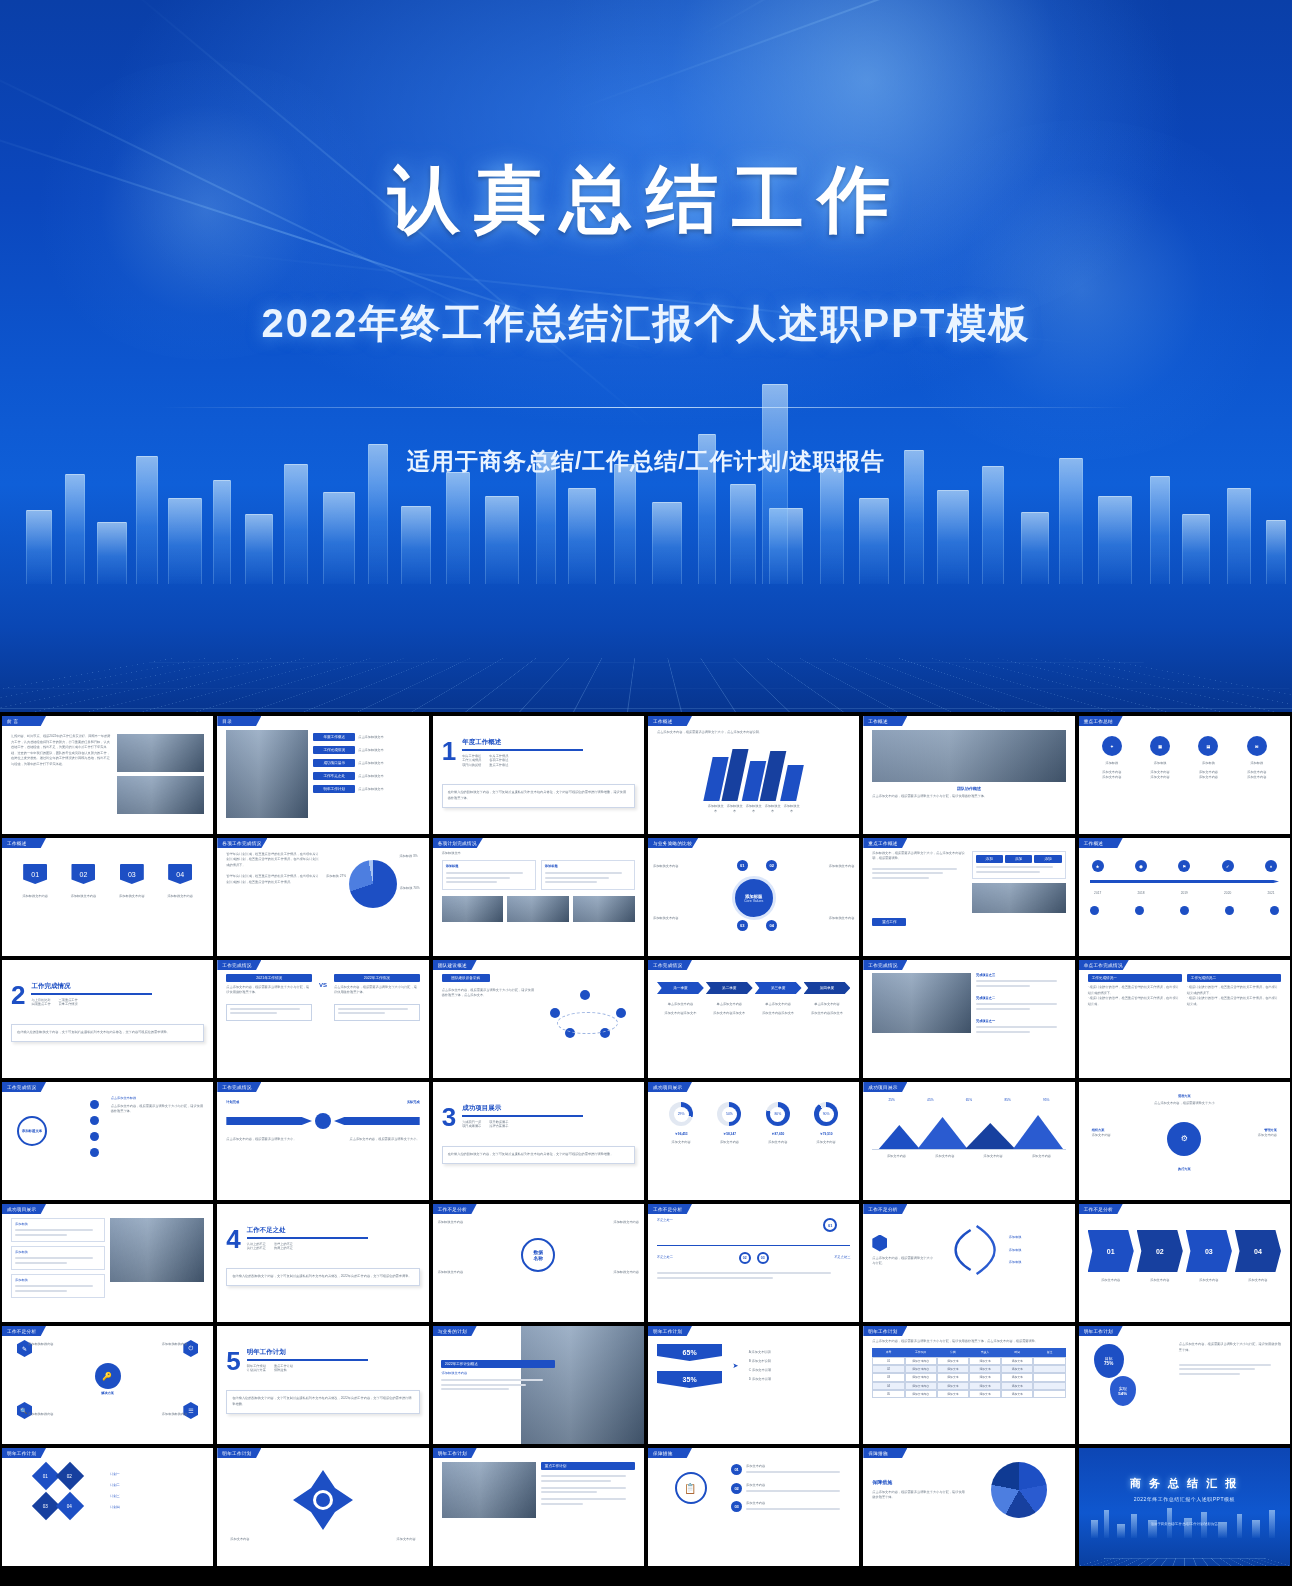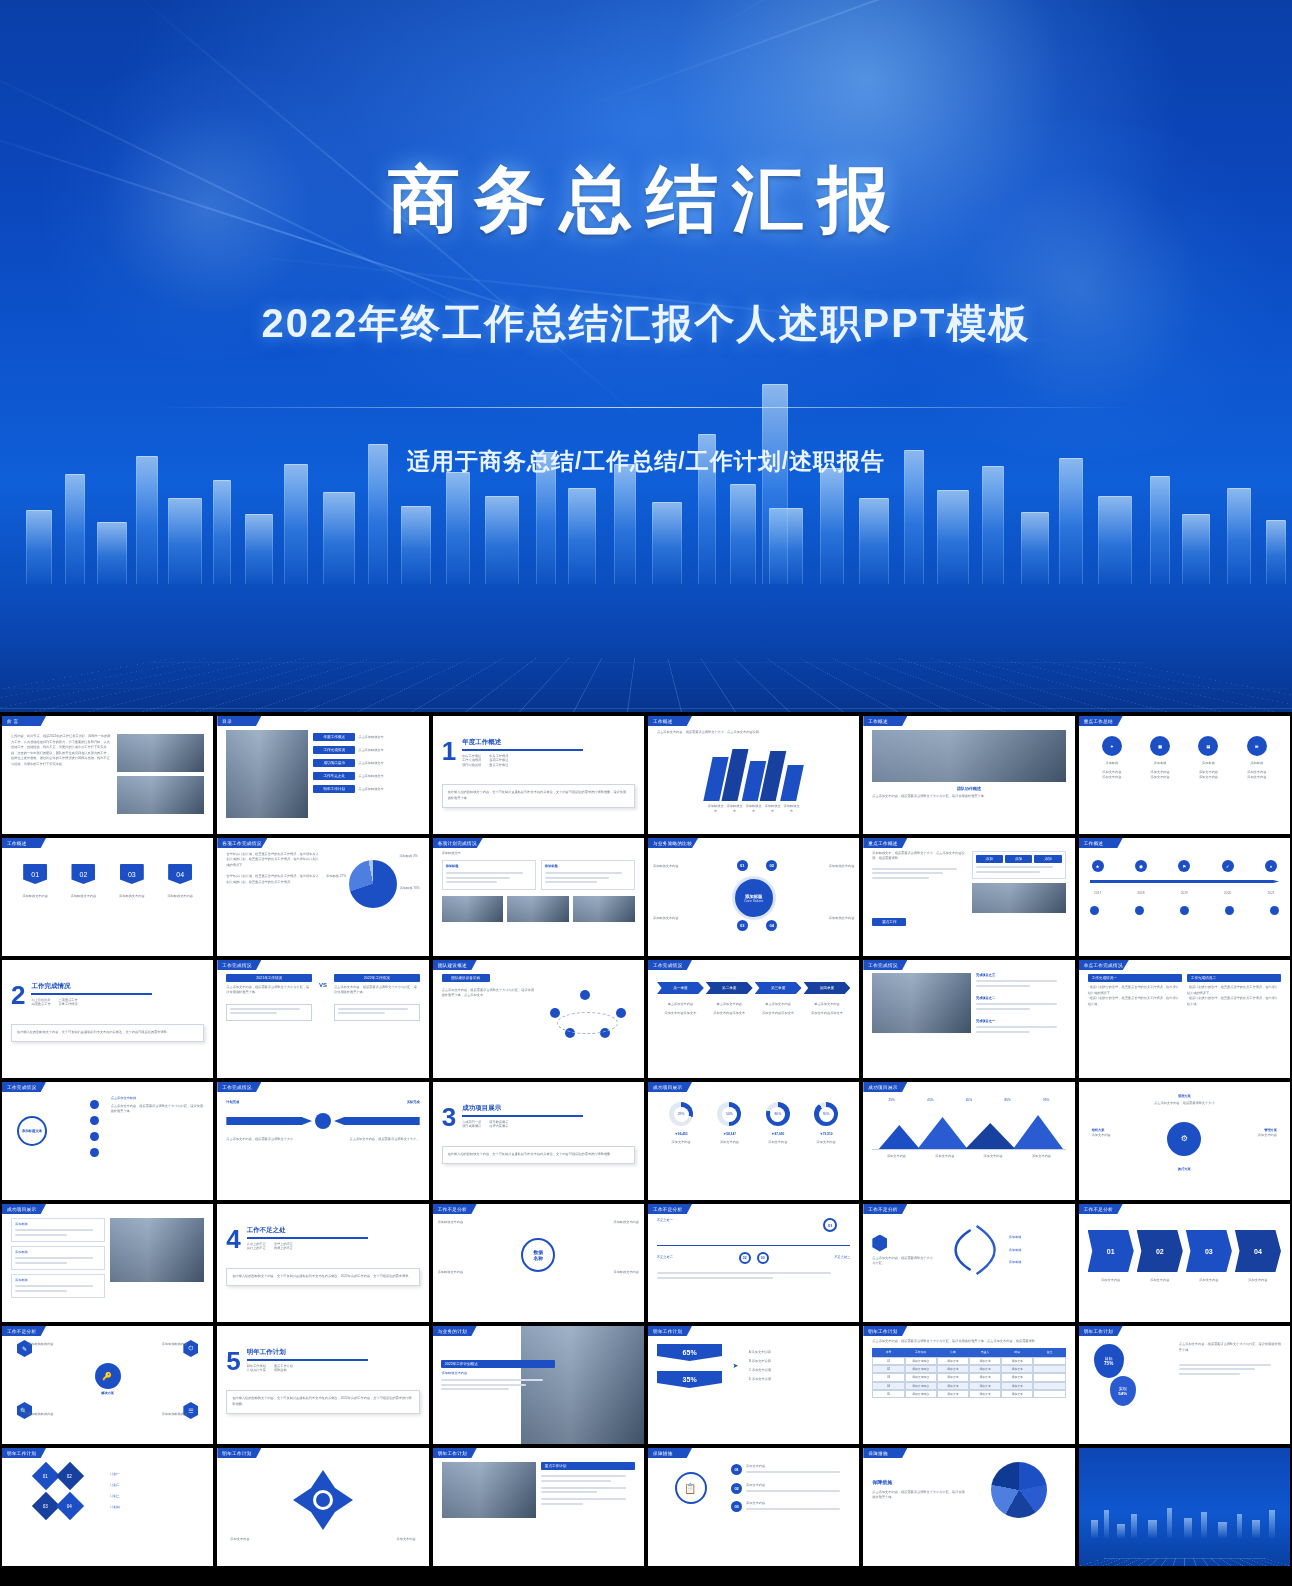--- a/index.html
+++ b/index.html
@@ -221,21 +221,21 @@
       <div class="bld" style="left:82%; width:24px; height:126px;"></div>
       <div class="bld" style="left:85%; width:34px; height:88px;"></div>
       <div class="bld" style="left:89%; width:20px; height:108px;"></div>
       <div class="bld" style="left:91.5%;width:28px;height:70px;"></div>
       <div class="bld" style="left:95%; width:24px; height:96px;"></div>
       <div class="bld" style="left:98%; width:20px; height:64px;"></div>
     </div>
     <div class="hero-grid"></div>
 
     <div class="hero-content">
-      <div class="hero-title">商务总结汇报</div>
+      <div class="hero-title">认真总结工作</div>
       <div class="hero-subtitle">2022年终工作总结汇报个人述职PPT模板</div>
       <div class="hero-rule"></div>
       <div class="hero-tagline">适用于商务总结/工作总结/工作计划/述职报告</div>
     </div>
   </div>
 
   <div class="thumb-grid">
 
     <div class="thumb">
       <div class="t-tag">前 言</div>
@@ -1193,16 +1193,21 @@
       <div class="ls-bld" style="left:25%; width:6px; height:24px;"></div>
       <div class="ls-bld" style="left:33%; width:9px; height:18px;"></div>
       <div class="ls-bld" style="left:42%; width:5px; height:30px;"></div>
       <div class="ls-bld" style="left:50%; width:8px; height:20px;"></div>
       <div class="ls-bld" style="left:58%; width:6px; height:26px;"></div>
       <div class="ls-bld" style="left:66%; width:9px; height:16px;"></div>
       <div class="ls-bld" style="left:75%; width:5px; height:24px;"></div>
       <div class="ls-bld" style="left:82%; width:8px; height:18px;"></div>
       <div class="ls-bld" style="left:90%; width:6px; height:28px;"></div>
       <div class="ls-grid"></div>
+      <div style="position:absolute; left:0; right:0; top:28px;">
+        <div class="ls-title">商 务 总 结 汇 报</div>
+        <div class="ls-sub">2022年终工作总结汇报个人述职PPT模板</div>
+        <div class="ls-tag">适用于商务总结/工作总结/工作计划/述职报告</div>
+      </div>
     </div>
 
   </div>
 </div>
 
 </body></html>

